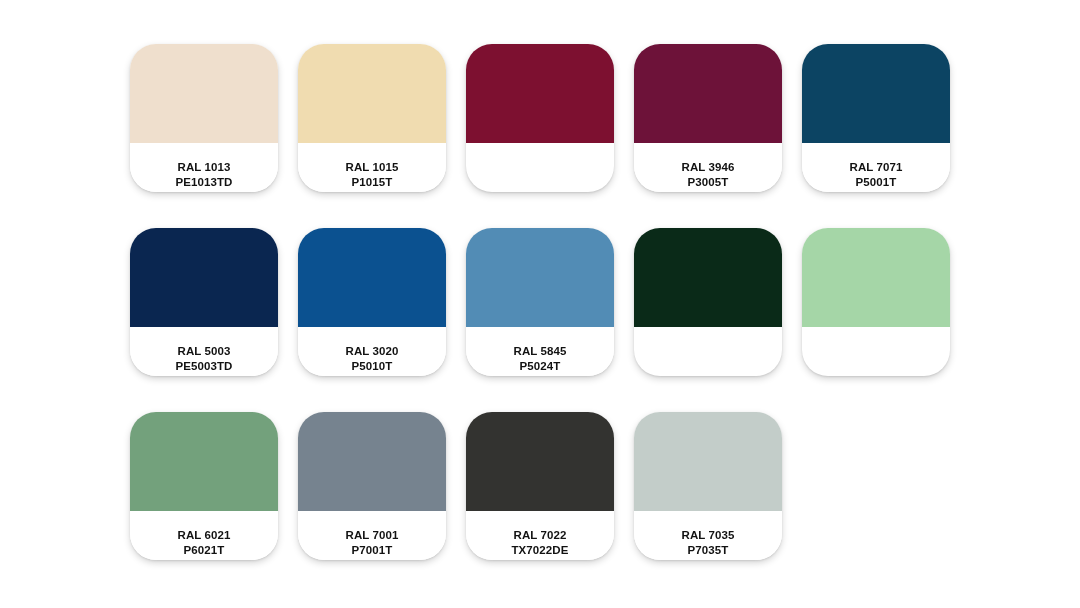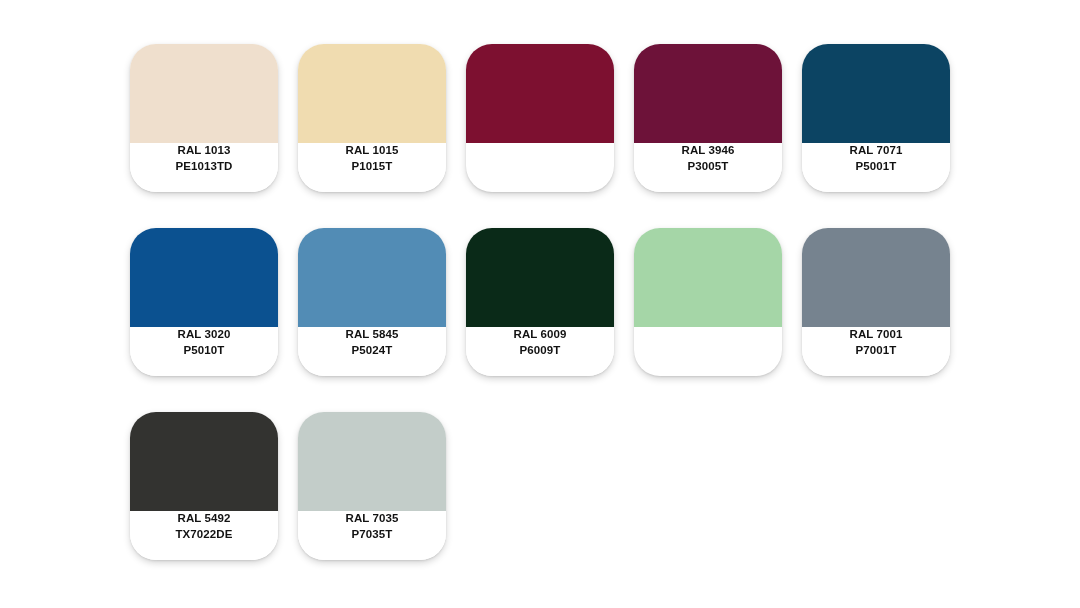--- a/index.html
+++ b/index.html
@@ -38,21 +38,21 @@
   .swatch-color {
     flex: 0 0 99px;
     width: 100%;
   }
   .swatch-caption {
     flex: 1 1 auto;
     background: #ffffff;
     display: flex;
     flex-direction: column;
     align-items: center;
-    justify-content: flex-start;
+    justify-content: flex-end;
     gap: 1px;
     padding-bottom: 2px;
   }
   .swatch-name,
   .swatch-code {
     font-size: 11.5px;
     font-weight: bold;
     color: #121212;
     letter-spacing: 0.1px;
     line-height: 1.28;
@@ -88,54 +88,64 @@
       </div>
     </div>
     <div class="swatch-card">
       <div class="swatch-color" style="background: rgb(12, 68, 99);"></div>
       <div class="swatch-caption">
         <div class="swatch-name">RAL 7071</div>
         <div class="swatch-code">P5001T</div>
       </div>
     </div>
     <div class="swatch-card">
+      <div class="swatch-color" style="background: rgb(10, 38, 80);"></div>
+      <div class="swatch-caption">
+        <div class="swatch-name">RAL 5003</div>
+        <div class="swatch-code">PE5003TD</div>
+      </div>
+    </div>
+    <div class="swatch-card">
       <div class="swatch-color" style="background: rgb(11, 81, 144);"></div>
       <div class="swatch-caption">
         <div class="swatch-name">RAL 3020</div>
         <div class="swatch-code">P5010T</div>
       </div>
     </div>
     <div class="swatch-card">
       <div class="swatch-color" style="background: rgb(82, 140, 181);"></div>
       <div class="swatch-caption">
         <div class="swatch-name">RAL 5845</div>
         <div class="swatch-code">P5024T</div>
       </div>
     </div>
     <div class="swatch-card">
       <div class="swatch-color" style="background: rgb(10, 42, 24);"></div>
-      <div class="swatch-caption">
-        <div class="swatch-name">RAL 6009</div>
-        <div class="swatch-code">P6009T</div>
-      </div>
     </div>
     <div class="swatch-card">
       <div class="swatch-color" style="background: rgb(165, 214, 167);"></div>
+    </div>
+    <div class="swatch-card">
+      <div class="swatch-color" style="background: rgb(115, 161, 124);"></div>
+      <div class="swatch-caption">
+        <div class="swatch-name">RAL 6021</div>
+        <div class="swatch-code">P6021T</div>
+      </div>
     </div>
     <div class="swatch-card">
       <div class="swatch-color" style="background: rgb(118, 131, 143);"></div>
       <div class="swatch-caption">
         <div class="swatch-name">RAL 7001</div>
         <div class="swatch-code">P7001T</div>
       </div>
     </div>
     <div class="swatch-card">
       <div class="swatch-color" style="background: rgb(51, 51, 48);"></div>
       <div class="swatch-caption">
-        <div class="swatch-name">RAL 5492</div>
+        <div class="swatch-name">RAL 7022</div>
         <div class="swatch-code">TX7022DE</div>
       </div>
     </div>
     <div class="swatch-card">
       <div class="swatch-color" style="background: rgb(195, 205, 201);"></div>
       <div class="swatch-caption">
         <div class="swatch-name">RAL 7035</div>
         <div class="swatch-code">P7035T</div>
       </div>
     </div>

